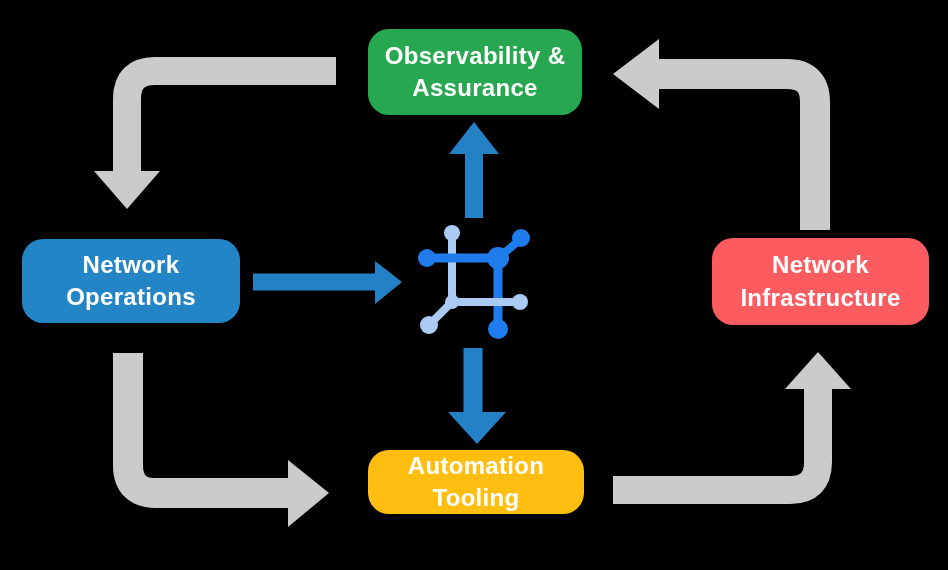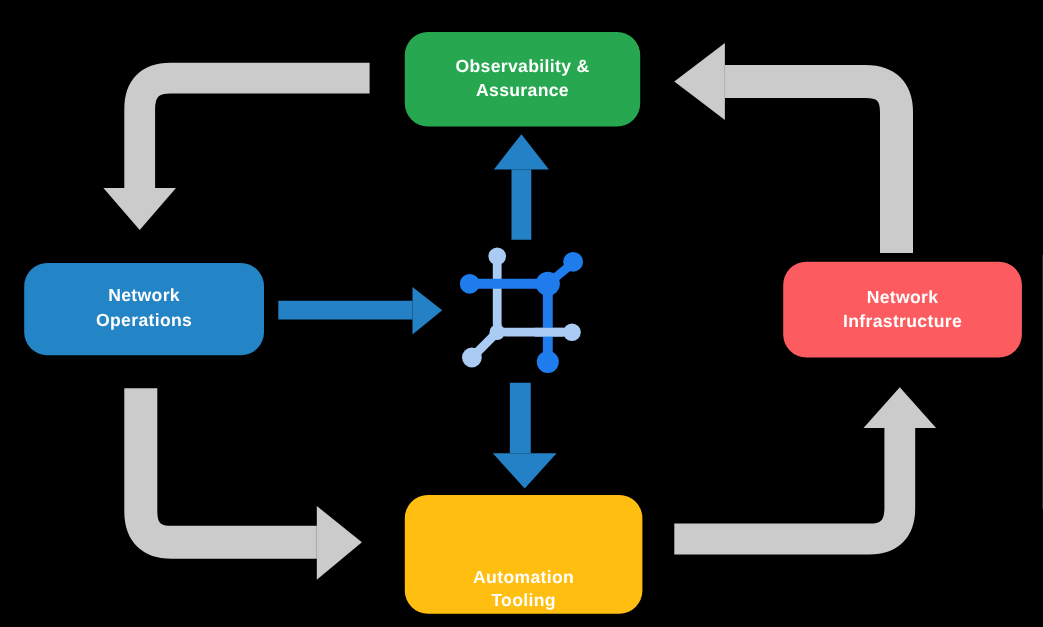--- a/index.html
+++ b/index.html
@@ -15,27 +15,27 @@
     position: absolute; left: 0; top: 0; width: 948px; height: 570px;
   }
   .node {
     position: absolute;
     display: flex; align-items: center; justify-content: center;
     border-radius: 21px;
     color: #ffffff;
     text-align: center;
   }
   .node .label {
-    font-size: 16px; font-weight: 600; line-height: 1.35;
+    font-size: 24px; font-weight: 600; line-height: 1.35;
     letter-spacing: 0.3px; white-space: pre-line;
   }
   .node-observability { left: 368px; top: 29px;  width: 214px; height: 86px; }
   .node-operations    { left: 22px;  top: 239px; width: 218px; height: 84px; }
   .node-infrastructure{ left: 712px; top: 238px; width: 217px; height: 87px; }
-  .node-automation    { left: 368px; top: 450px; width: 216px; height: 108px; align-items: flex-end; }
+  .node-automation    { left: 368px; top: 450px; width: 216px; height: 64px; }
 </style>
 </head>
 <body>
 
 <div class="canvas">
 
   <svg class="arrow-layer" viewBox="0 0 948 570">
 
     <g>
       <path d="M 336 71 H 155 Q 127 71 127 99 V 172" fill="none" stroke="#CBCBCB" stroke-width="28"></path>

